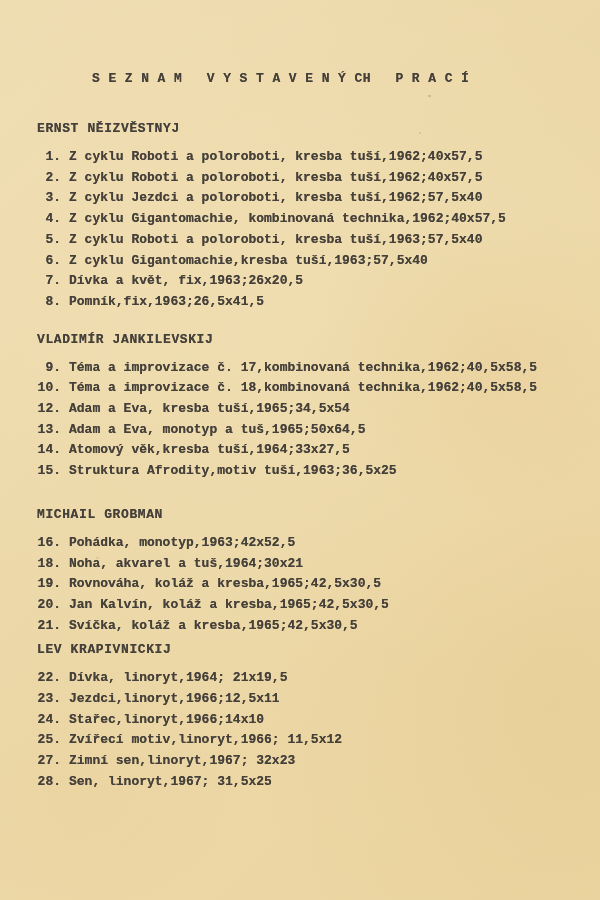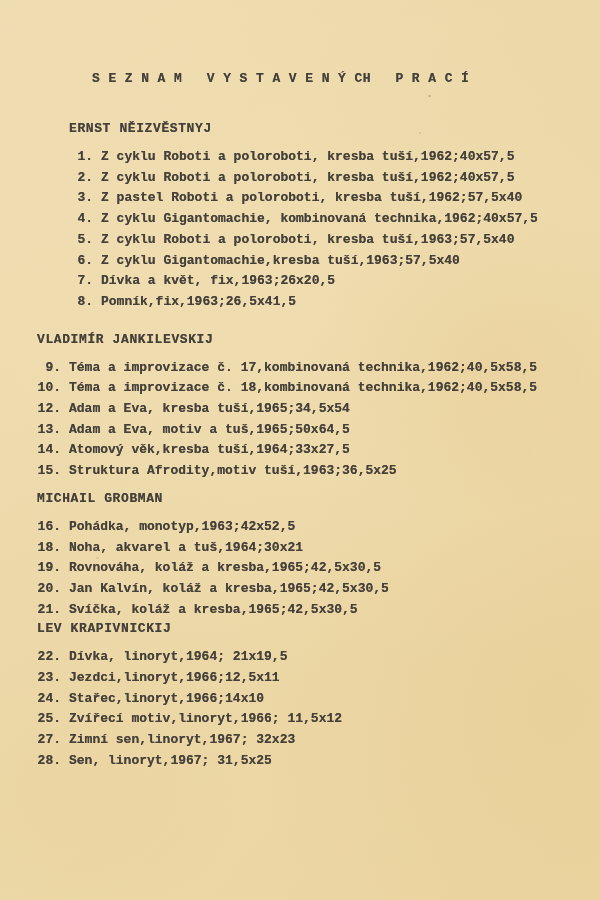--- a/index.html
+++ b/index.html
@@ -21,24 +21,24 @@
     text-shadow: 0 0 0.6px rgba(69,64,58,0.75);
     overflow: hidden;
     position: relative;
   }
   .title {
     line-height: 18px;
     padding-left: 55px;
     white-space: pre;
     letter-spacing: 0.4px;
   }
-  .section.s1 { margin-top: 32px; margin-left: 32px; }
+  .section.s1 { margin-top: 32px; }
   .section.s2 { margin-top: 18px; }
-  .section.s3 { margin-top: 8px; }
-  .section.s4 { }
+  .section.s3 { margin-top: 24px; }
+  .section.s4 { margin-top: 5px; }
   .artist {
     line-height: 18px;
     margin-bottom: 9px;
     letter-spacing: 0.6px;
   }
   .row {
     line-height: 20.7px;
     white-space: pre;
   }
   .num {
@@ -65,36 +65,36 @@
 <div class="speck c"></div>
 <div class="speck d"></div>
 
 <div class="title">S E Z N A M   V Y S T A V E N Ý CH   P R A C Í</div>
 
 <div class="section s1">
   <div class="artist">ERNST NĚIZVĚSTNYJ</div>
   <div class="rows">
     <div class="row"><span class="num">1.</span><span class="txt">Z cyklu Roboti a poloroboti, kresba tuší,1962;40x57,5</span></div>
     <div class="row"><span class="num">2.</span><span class="txt">Z cyklu Roboti a poloroboti, kresba tuší,1962;40x57,5</span></div>
-    <div class="row"><span class="num">3.</span><span class="txt">Z pastel Roboti a poloroboti, kresba tuší,1962;57,5x40</span></div>
+    <div class="row"><span class="num">3.</span><span class="txt">Z cyklu Jezdci a poloroboti, kresba tuší,1962;57,5x40</span></div>
     <div class="row"><span class="num">4.</span><span class="txt">Z cyklu Gigantomachie, kombinovaná technika,1962;40x57,5</span></div>
     <div class="row"><span class="num">5.</span><span class="txt">Z cyklu Roboti a poloroboti, kresba tuší,1963;57,5x40</span></div>
     <div class="row"><span class="num">6.</span><span class="txt">Z cyklu Gigantomachie,kresba tuší,1963;57,5x40</span></div>
     <div class="row"><span class="num">7.</span><span class="txt">Dívka a květ, fix,1963;26x20,5</span></div>
     <div class="row"><span class="num">8.</span><span class="txt">Pomník,fix,1963;26,5x41,5</span></div>
   </div>
 </div>
 
 <div class="section s2">
   <div class="artist">VLADIMÍR JANKILEVSKIJ</div>
   <div class="rows">
     <div class="row"><span class="num">9.</span><span class="txt">Téma a improvizace č. 17,kombinovaná technika,1962;40,5x58,5</span></div>
     <div class="row"><span class="num">10.</span><span class="txt">Téma a improvizace č. 18,kombinovaná technika,1962;40,5x58,5</span></div>
     <div class="row"><span class="num">12.</span><span class="txt">Adam a Eva, kresba tuší,1965;34,5x54</span></div>
-    <div class="row"><span class="num">13.</span><span class="txt">Adam a Eva, motiv a tuš,1965;50x64,5</span></div>
+    <div class="row"><span class="num">13.</span><span class="txt">Adam a Eva, monotyp a tuš,1965;50x64,5</span></div>
     <div class="row"><span class="num">14.</span><span class="txt">Atomový věk,kresba tuší,1964;33x27,5</span></div>
     <div class="row"><span class="num">15.</span><span class="txt">Struktura Afrodity,motiv tuší,1963;36,5x25</span></div>
   </div>
 </div>
 
 <div class="section s3">
   <div class="artist">MICHAIL GROBMAN</div>
   <div class="rows">
     <div class="row"><span class="num">16.</span><span class="txt">Pohádka, monotyp,1963;42x52,5</span></div>
     <div class="row"><span class="num">18.</span><span class="txt">Noha, akvarel a tuš,1964;30x21</span></div>

